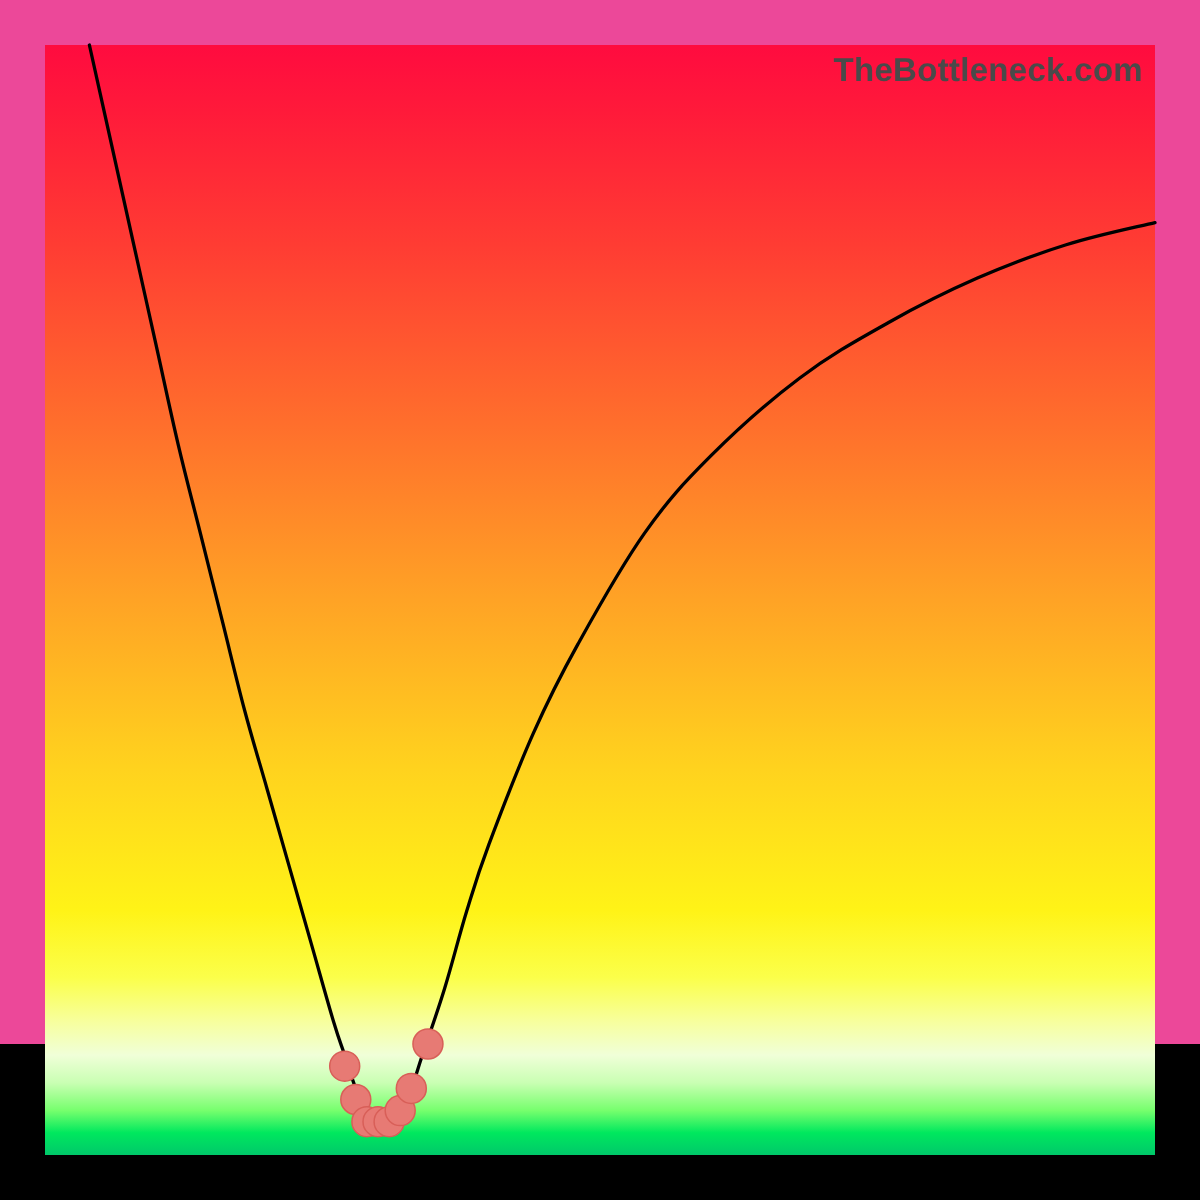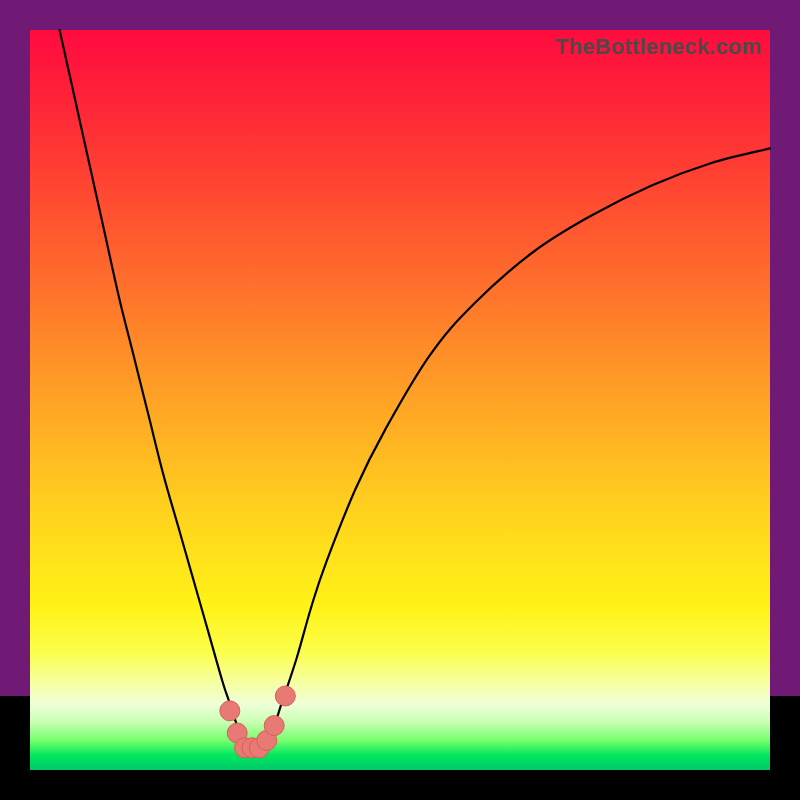--- a/index.html
+++ b/index.html
@@ -10,21 +10,21 @@
     background: #000;
     overflow: hidden;
     font-family: Arial, Helvetica, sans-serif;
   }
   .frame {
     position: absolute;
     left: 0;
     top: 0;
     width: 800px;
     height: 696px;
-    background: #701a75;
+    background: #ec4899;
   }
   .plot {
     position: absolute;
     left: 30px;
     top: 30px;
     width: 740px;
     height: 740px;
     background: linear-gradient(to bottom,
       #ff0b3f 0%,
       #ff1a3a 6%,

